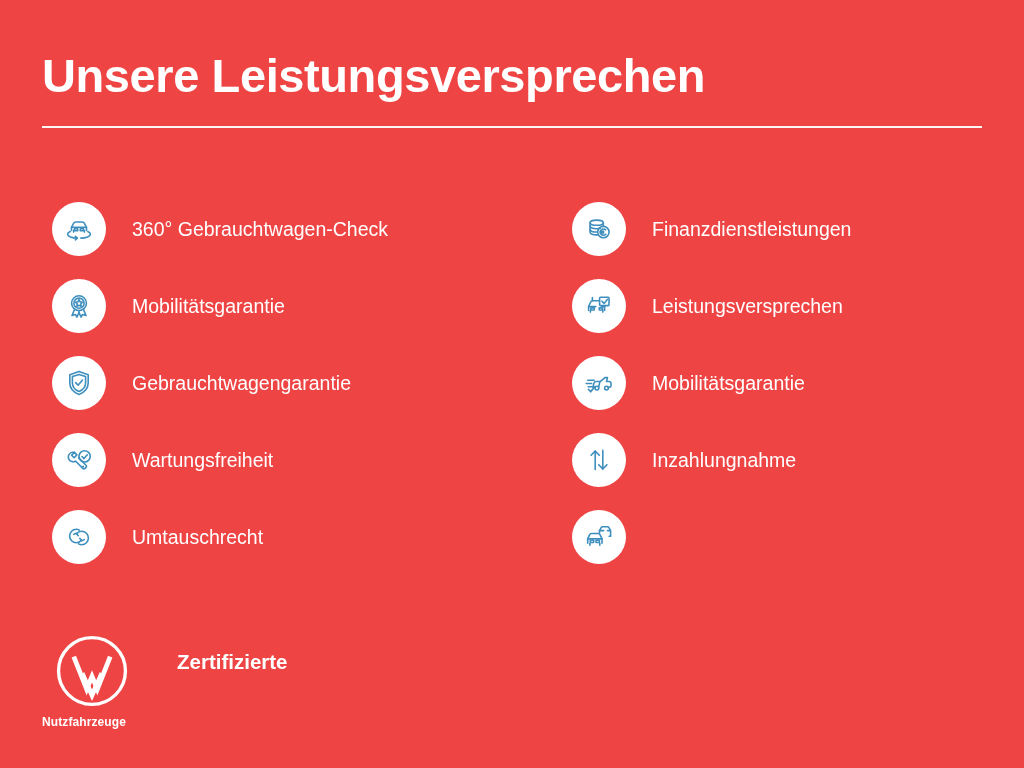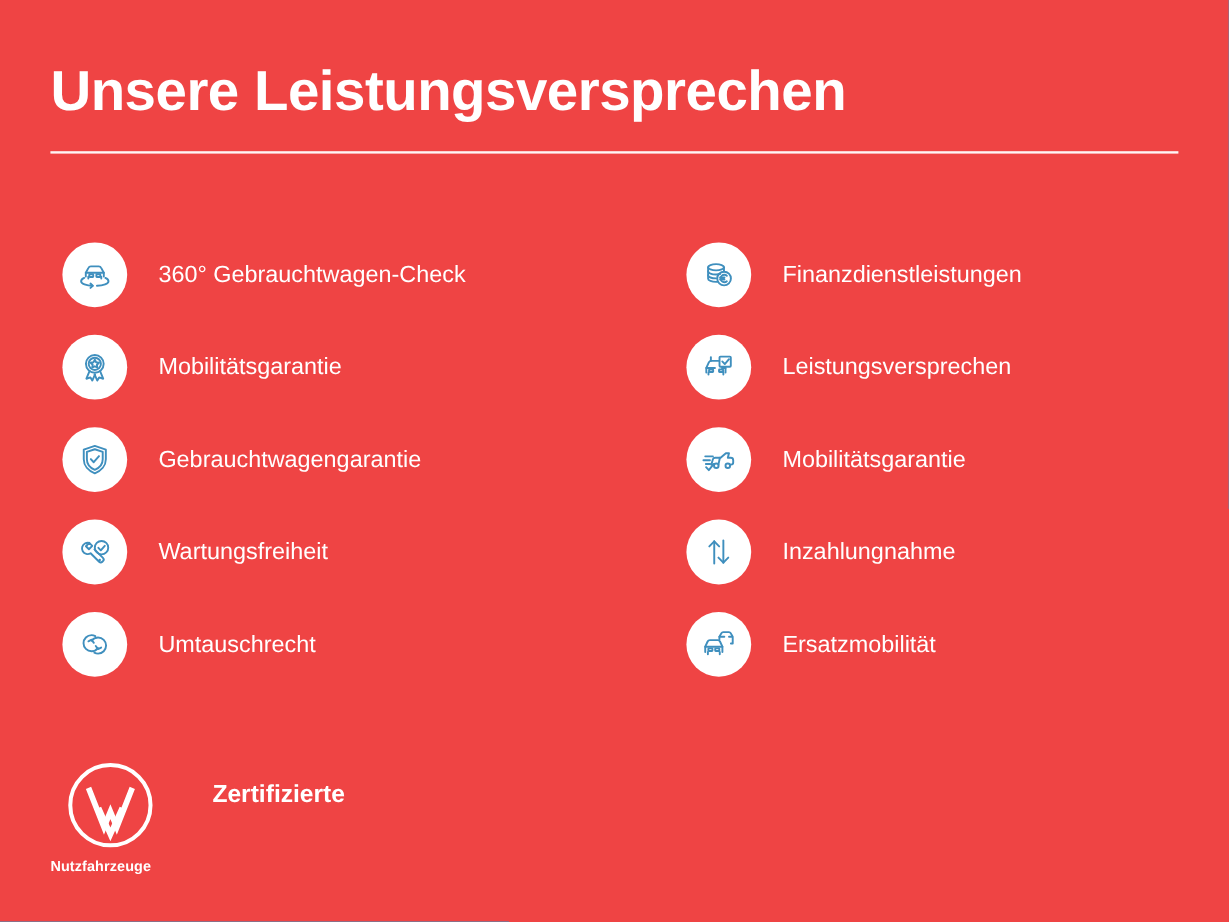--- a/index.html
+++ b/index.html
@@ -301,21 +301,20 @@
           <svg viewBox="0 0 32 32" aria-hidden="true">
             <path d="M16.5 11.9V9.6l1.7-3.0c0.3-0.55 0.8-0.85 1.45-0.85h4.8c0.65 0 1.15 0.3 1.45 0.85l1.7 3.0v5.6h-1.5"></path>
             <path d="M16.5 9.6h4.1M24.5 9.6h2.6"></path>
             <path d="M4.7 22.3v-4.4l2.0-4.3c0.35-0.75 1.0-1.15 1.85-1.15h6.6c0.85 0 1.5 0.4 1.85 1.15l2.0 4.3v4.4"></path>
             <path d="M4.7 17.9h14.3"></path>
             <path d="M6.9 22.3v2.0M16.8 22.3v2.0"></path>
             <rect x="7.3" y="19.3" width="3.4" height="2.2" rx="0.4"></rect>
             <rect x="13.0" y="19.3" width="3.4" height="2.2" rx="0.4"></rect>
           </svg>
         </div>
-        <div class="promise-label">Ersatzmobilität</div>
       </div>
 
     </div>
   </div>
 
   <div class="brand">
     <div class="brand-mark">
       <svg class="vw-logo" viewBox="0 0 100 100" aria-hidden="true">
         <circle class="ring" cx="50" cy="50" r="44"></circle>
         <path class="letters" d="M26 31 L43 74 L50 57 L57 74 L74 31"></path>

